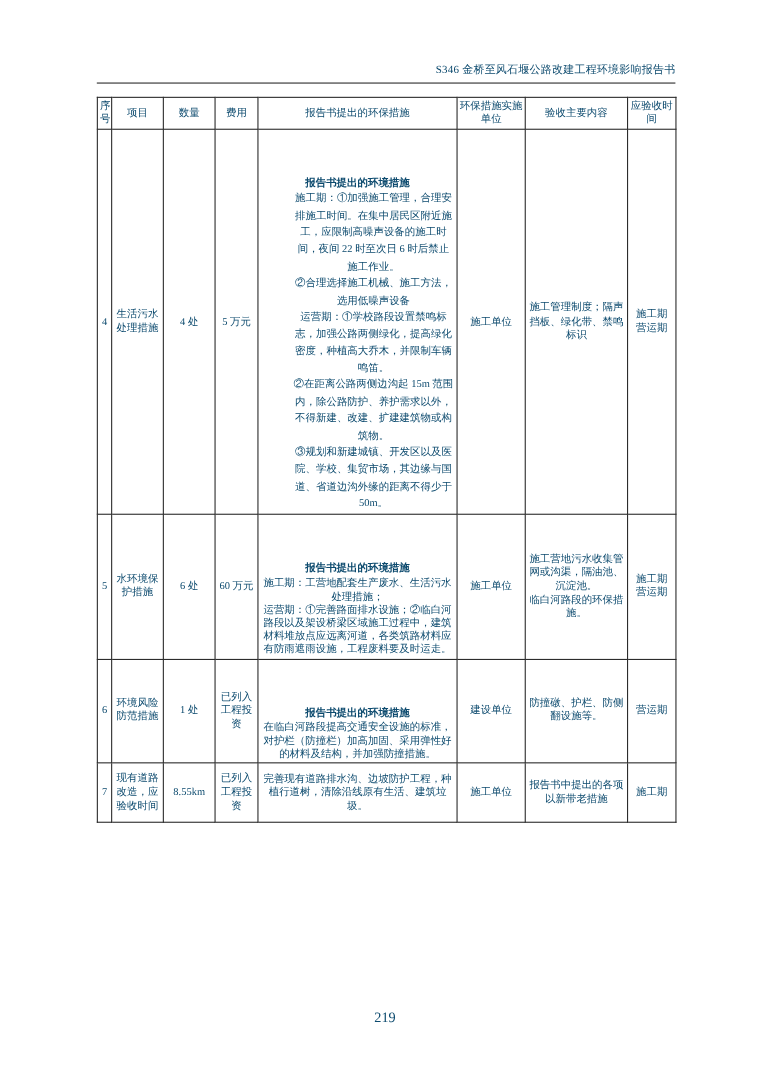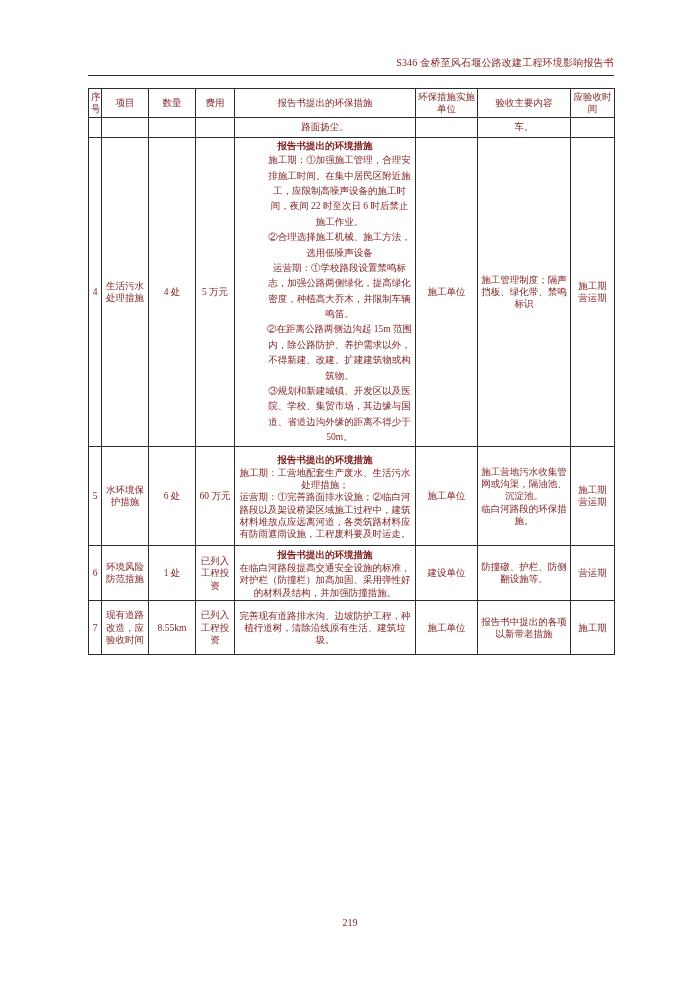--- a/index.html
+++ b/index.html
@@ -3,21 +3,21 @@
 <meta charset="utf-8">
 <style>
   html,body{margin:0;padding:0;}
   body{background:#9a9a9a;}
   .page{
     position:relative;
     width:700px;height:990px;
     margin:0 auto;
     background:#ffffff;
     font-family:"Liberation Serif","DejaVu Serif",serif;
-    color:#7f1d1d;
+    color:#0c4a6e;
     overflow:hidden;
   }
   .running-header{
     position:absolute;top:56px;left:88px;width:526px;
     text-align:right;font-size:10px;letter-spacing:0.2px;
   }
   .header-rule{
     position:absolute;top:75px;left:88px;width:526px;height:0;
     border-top:1.6px solid #2c2c2c;
   }
@@ -36,27 +36,27 @@
   .h-header{height:29px;}
   .h-carry{height:20px;}
   .h-r4{height:252px;}
   .h-r5{height:99px;}
   .h-r6{height:55px;}
   .h-r7{height:54px;}
   .c-cost{padding:1px 6px;}
   .th-unit{padding:1px 3px;}
   .th-time{padding:1px 5px;}
   .c-measure{padding:2px 3px;}
-  .m-title{font-weight:bold;line-height:1.5;}
+  .m-title{font-weight:bold;line-height:1.5;margin-top:41px;}
   .m-para{line-height:1.28;text-align:center;}
   .r4 .m-para{line-height:1.62;margin-left:29px;}
   .pre{white-space:pre-line;}
   .footer{
     position:absolute;top:917px;left:0;width:100%;
-    text-align:center;font-size:10px;
+    text-align:center;font-size:13px;
   }
 </style>
 </head>
 <body>
 
 <div class="page">
 
   <div class="running-header">
     <span>S346 金桥至风石堰公路改建工程环境影响报告书</span>
   </div>
@@ -79,30 +79,20 @@
         <th>项目</th>
         <th>数量</th>
         <th>费用</th>
         <th>报告书提出的环保措施</th>
         <th class="th-unit">环保措施实施单位</th>
         <th>验收主要内容</th>
         <th class="th-time">应验收时间</th>
       </tr>
     </thead>
     <tbody>
-      <tr class="h-carry">
-        <td></td>
-        <td></td>
-        <td></td>
-        <td class="c-cost"></td>
-        <td class="c-measure">路面扬尘。</td>
-        <td></td>
-        <td>车。</td>
-        <td></td>
-      </tr>
 
       <tr class="h-r4 r4">
         <td>4</td>
         <td>生活污水处理措施</td>
         <td>4 处</td>
         <td class="c-cost">5 万元</td>
         <td class="c-measure">
           <div class="m-title">报告书提出的环境措施</div>
           <div class="m-para">施工期：①加强施工管理，合理安排施工时间。在集中居民区附近施工，应限制高噪声设备的施工时间，夜间 22 时至次日 6 时后禁止施工作业。</div>
           <div class="m-para">②合理选择施工机械、施工方法，选用低噪声设备</div>

